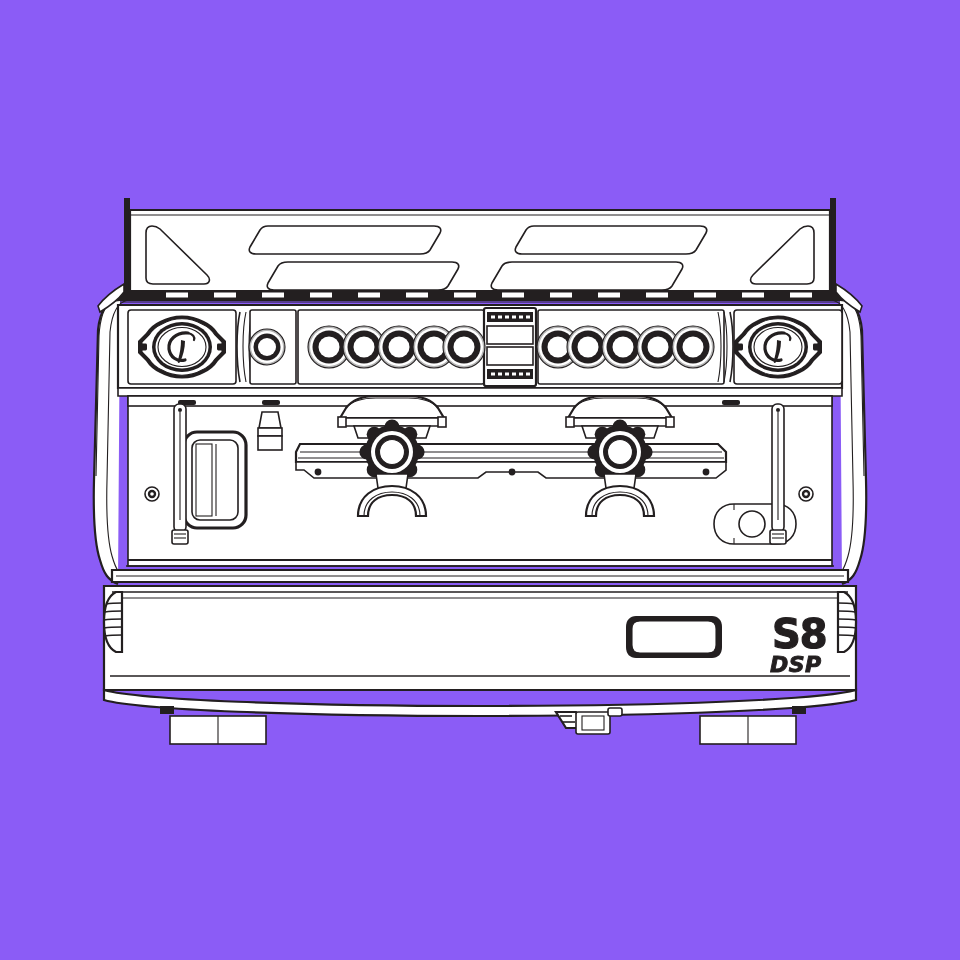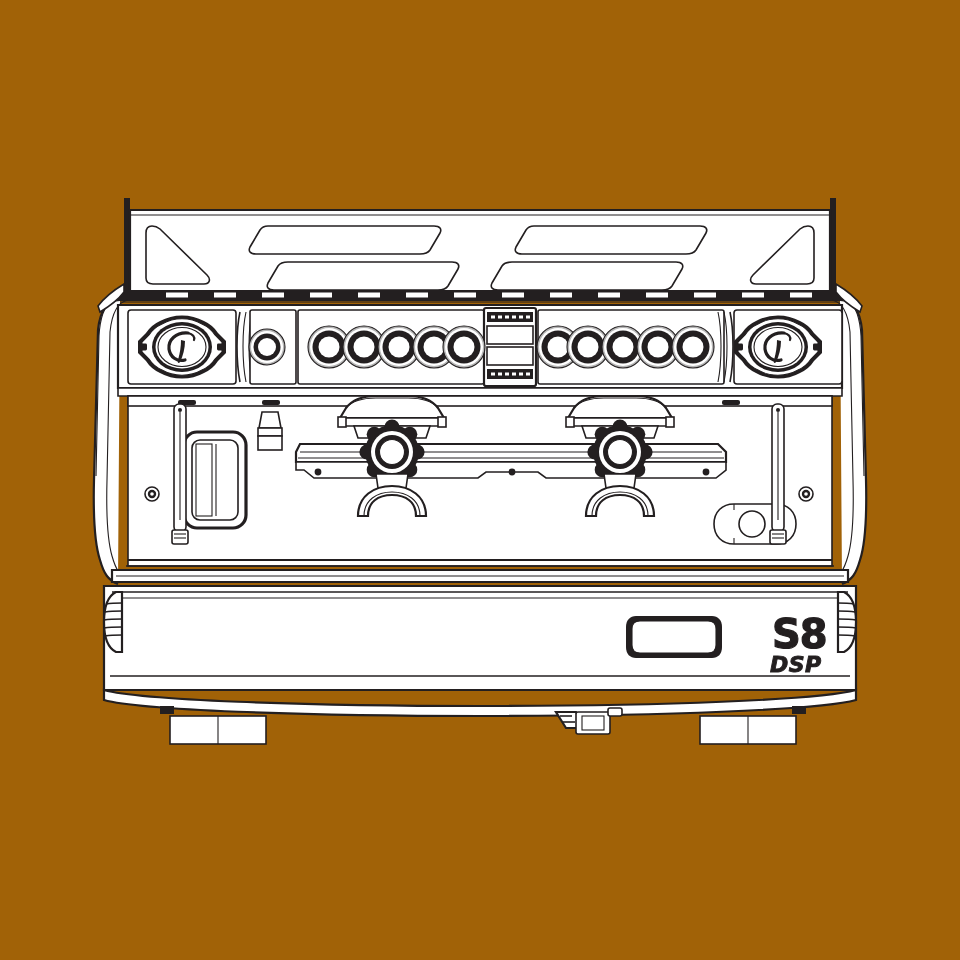--- a/index.html
+++ b/index.html
@@ -2,21 +2,21 @@
 <html><head>
 <meta charset="utf-8">
 <title>S8 DSP Espresso Machine — Front Elevation</title>
 <style>
   html,body{margin:0;padding:0;background:#ffffff;}
   body{
     width:960px;height:960px;
     font-family:"Liberation Sans", sans-serif;
     overflow:hidden;
   }
-  #stage{position:relative;width:960px;height:960px;background:#a16207;}
+  #stage{position:relative;width:960px;height:960px;background:#8b5cf6;}
   svg#machine{display:block;width:960px;height:960px;}
   .ln{fill:none;stroke:#231f20;}
   .w1{stroke-width:1.1;}
   .w15{stroke-width:1.6;}
   .w2{stroke-width:2.2;}
   .w3{stroke-width:3.2;}
   .fillw{fill:#ffffff;}
   .fillk{fill:#231f20;}
   .gray2{fill:#b5b5b5;}
   .logotxt{

